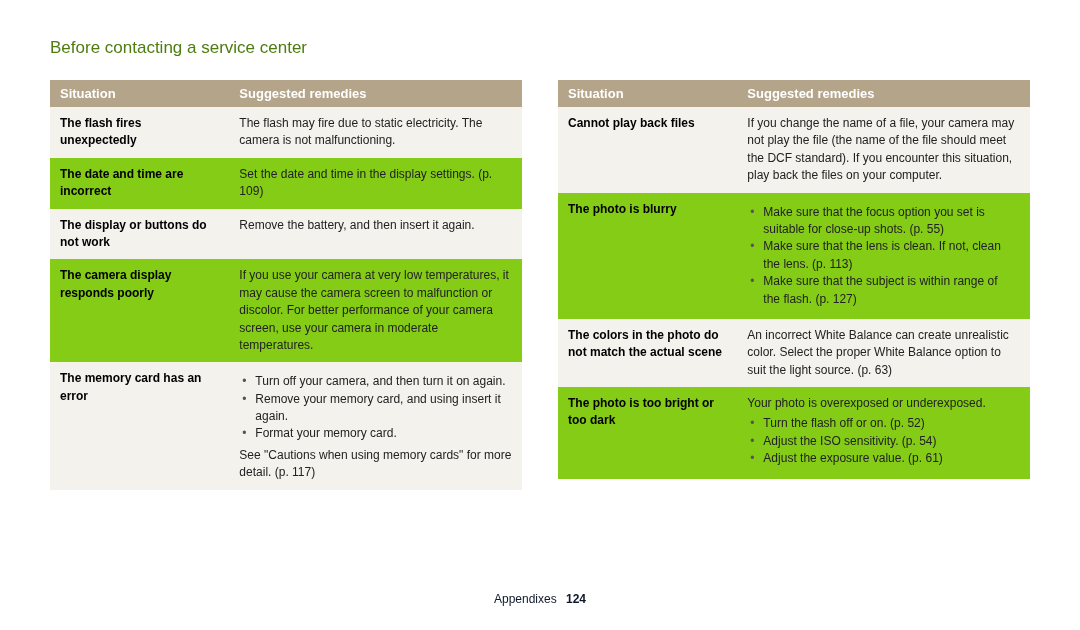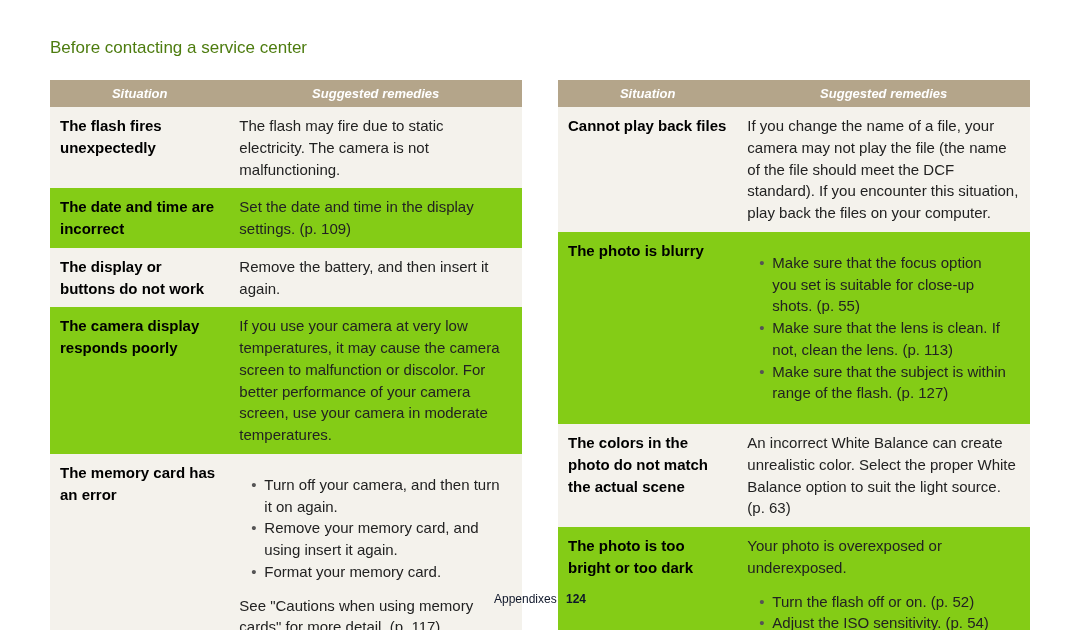--- a/index.html
+++ b/index.html
@@ -27,39 +27,38 @@
     flex: 1;
   }
   table {
     width: 100%;
     border-collapse: collapse;
   }
   thead th {
     background: #b4a58a;
     color: #fff;
     font-weight: 600;
-    text-align: center;
+    text-align: left;
     padding: 6px 10px;
     font-size: 13px;
-    font-style: italic;
   }
   thead th:first-child { width: 38%; }
   tbody td {
     vertical-align: top;
     padding: 8px 10px;
     line-height: 1.45;
-    font-size: 15px;
+    font-size: 12px;
   }
   tbody td:first-child {
     font-weight: 600;
     color: #000;
   }
   tbody tr.odd td { background: #f4f2ec; }
   tbody tr.even td { background: #84cc16; }
-  .bullets { list-style: none; padding: 0; margin: 12px; }
+  .bullets { list-style: none; padding: 0; margin: 3px; }
   .bullets li { position: relative; padding-left: 13px; }
   .bullets li::before {
     content: "•";
     position: absolute;
     left: 0;
     top: 0;
     color: #555;
   }
   .plain { margin-top: 4px; }
   .footer {

